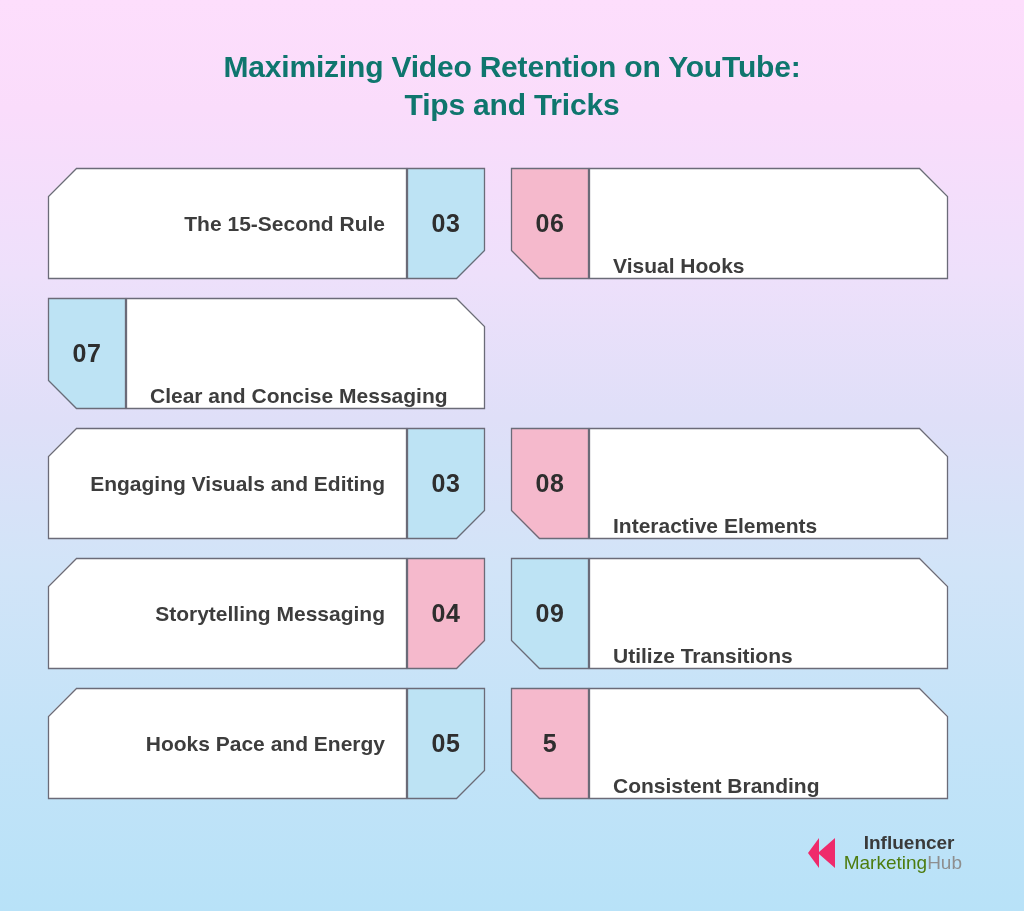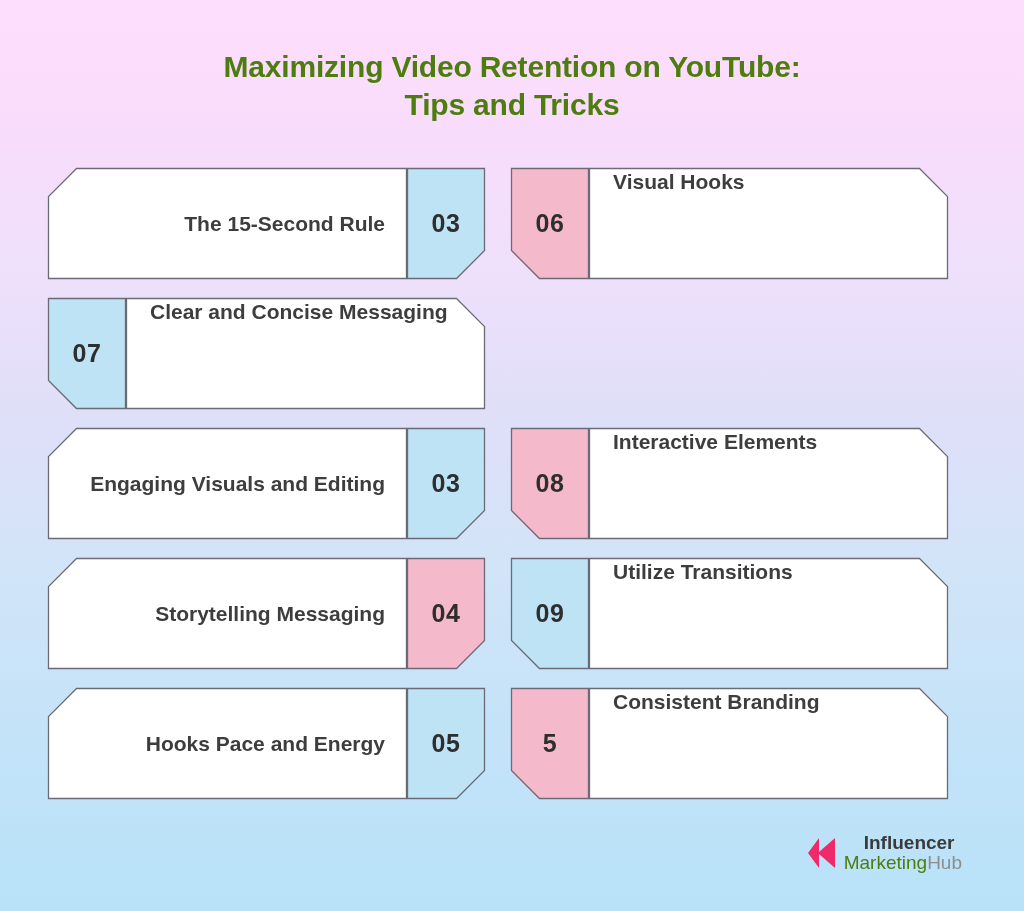--- a/index.html
+++ b/index.html
@@ -31,21 +31,21 @@
   
   .title {
     position: absolute;
     top: 48px;
     left: 0;
     width: 1024px;
     text-align: center;
     font-size: 30px;
     font-weight: 700;
     line-height: 1.28;
-    color: #4d7c0f;
+    color: #0f766e;
     letter-spacing: -0.2px;
   }
   .title .line { display: block; }
 
   
   .rows {
     position: absolute;
     top: 168px;
     left: 48px;
     width: 900px;
@@ -102,21 +102,21 @@
     display: flex;
     align-items: center;
     justify-content: center;
   }
   .card-right .text-panel {
     flex: 1 1 auto;
     background: #ffffff;
     -webkit-clip-path: polygon(0 0, calc(100% - 28px) 0, 100% 28px, 100% 100%, 0 100%);
     clip-path: polygon(0 0, calc(100% - 28px) 0, 100% 28px, 100% 100%, 0 100%);
     display: flex;
-    align-items: flex-start;
+    align-items: flex-end;
     justify-content: flex-start;
     padding: 0 30px 0 24px;
     box-sizing: border-box;
   }
 
   .panel-label {
     font-size: 21px;
     font-weight: 600;
     color: #3d3d3d;
     line-height: 1.3;

